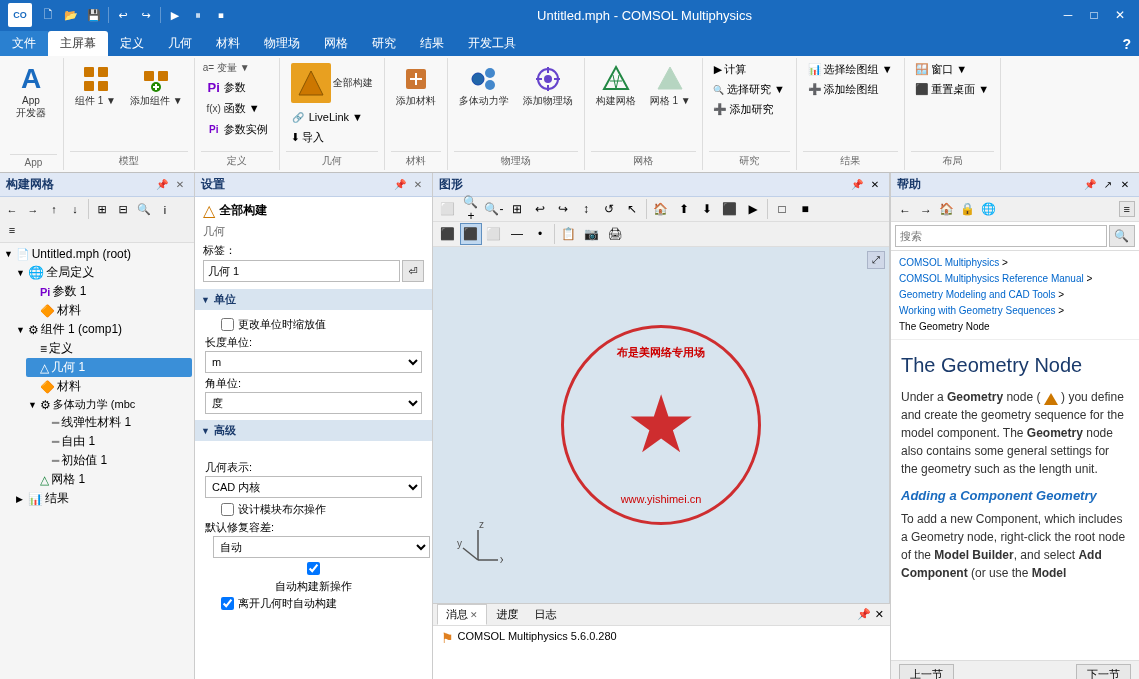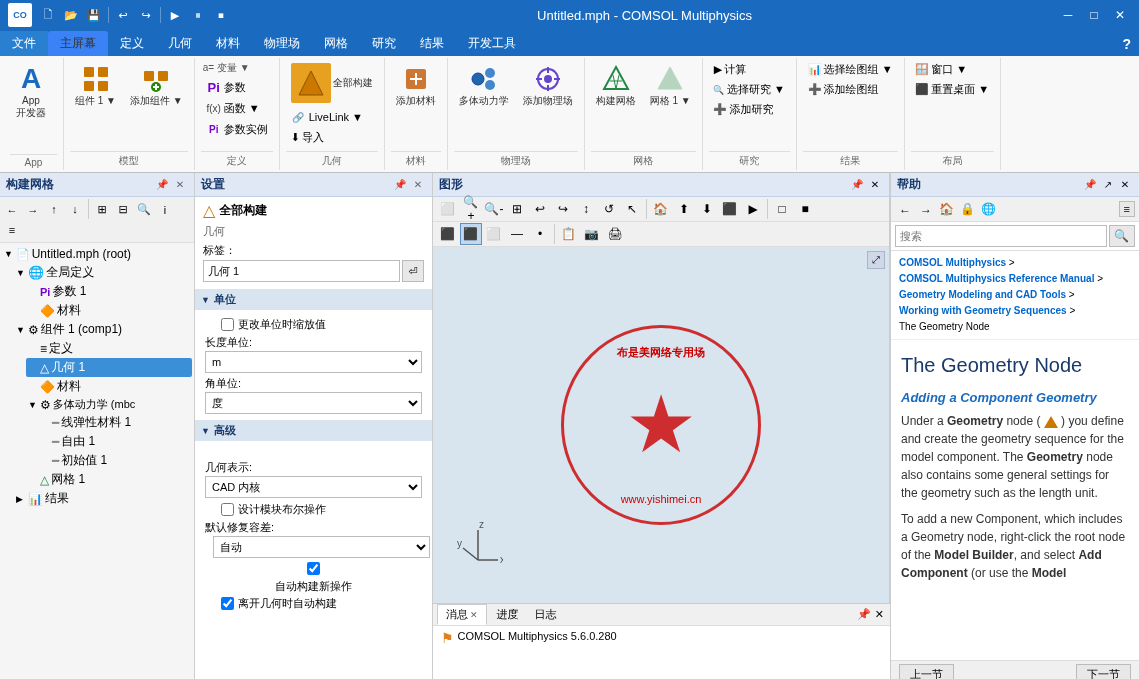--- a/index.html
+++ b/index.html
@@ -48,21 +48,21 @@
     .input-with-btn button { width: 22px; height: 22px; background: #e8e8e8; border: 1px solid #bbb; cursor: pointer; font-size: 10px; }
 
     
     #graphics-panel { flex: 1; background: white; border-right: 1px solid #ccc; display: flex; flex-direction: column; }
     .gfx-btn { width: 22px; height: 22px; background: transparent; border: 1px solid transparent; cursor: pointer; display: flex; align-items: center; justify-content: center; font-size: 12px; }
     #graphics-canvas { flex: 1; background: #e8eef5; display: flex; align-items: center; justify-content: center; position: relative; }
 
     
     #help-panel { width: 248px; background: white; display: flex; flex-direction: column; }
     .help-tool-btn { width: 20px; height: 20px; background: transparent; border: 1px solid transparent; cursor: pointer; display: flex; align-items: center; justify-content: center; font-size: 12px; }
-    .help-link { color: #0066cc; cursor: pointer; font-weight: bold; }
+    .help-link { color: #0066cc; cursor: pointer; }
   </style>
 </head>
 <body>
 
 <div id="title-bar">
   <div style="display:flex;gap:1px;align-items:center;">
     <div style="width:24px;height:24px;background:#fff;border-radius:2px;display:flex;align-items:center;justify-content:center;margin-right:4px;">
       <span style="color:#1a6bbf;font-weight:bold;font-size:9px;line-height:1;">CO</span>
     </div>
     <button class="qa-btn" title="New">🗋</button>
@@ -79,21 +79,21 @@
   <div class="title-text">Untitled.mph - COMSOL Multiphysics</div>
   <div class="window-controls">
     <button class="win-btn">─</button>
     <button class="win-btn">□</button>
     <button class="win-btn close-btn">✕</button>
   </div>
 </div>
 
 <div id="ribbon-tabs-bar" style="background:#1a6bbf;display:flex;align-items:flex-end;height:26px;">
   <div class="ribbon-tab" style="background:#2a80d0;color:white;padding:4px 12px;font-size:12px;">文件</div>
-  <div class="ribbon-tab active" style="background:#3b82f6;color:#333;padding:4px 12px;font-size:12px;border-radius:3px 3px 0 0;margin-top:2px;">主屏幕</div>
+  <div class="ribbon-tab active" style="background:#ffffff;color:#333;padding:4px 12px;font-size:12px;border-radius:3px 3px 0 0;margin-top:2px;">主屏幕</div>
   <div class="ribbon-tab">定义</div>
   <div class="ribbon-tab">几何</div>
   <div class="ribbon-tab">材料</div>
   <div class="ribbon-tab">物理场</div>
   <div class="ribbon-tab">网格</div>
   <div class="ribbon-tab">研究</div>
   <div class="ribbon-tab">结果</div>
   <div class="ribbon-tab">开发工具</div>
   <div style="flex:1;"></div>
   <div style="color:white;padding:4px 8px;cursor:pointer;font-size:14px;font-weight:bold;">?</div>
@@ -604,28 +604,28 @@
       <span class="help-link">COMSOL Multiphysics</span> &gt;
       <br><span class="help-link">COMSOL Multiphysics Reference Manual</span> &gt;
       <br><span class="help-link">Geometry Modeling and CAD Tools</span> &gt;
       <br><span class="help-link">Working with Geometry Sequences</span> &gt;
       <br><span>The Geometry Node</span>
     </div>
 
     <div style="flex:1;overflow-y:auto;padding:6px 10px;font-size:12px;line-height:1.5;color:#333;">
       <h2 style="font-size:20px;color:#1a3a6b;font-weight:normal;margin:4px 0 8px 0;">The Geometry Node</h2>
 
-      <p style="font-style:italic;font-size:13px;color:#1a6bbf;margin:8px 0 4px 0;font-weight:bold;">Adding a Component Geometry</p>
-
       <p style="margin-bottom:8px;">
         Under a <strong>Geometry</strong> node (
         <span style="display:inline-block;width:14px;height:14px;border-left:7px solid transparent;border-right:7px solid transparent;border-bottom:12px solid #cc7700;vertical-align:middle;"></span>
         ) you define and create the geometry sequence for the model component. The <strong>Geometry</strong> node also contains some general settings for the geometry such as the length unit.
       </p>
 
+      <p style="font-style:italic;font-size:13px;color:#1a6bbf;margin:8px 0 4px 0;font-weight:bold;">Adding a Component Geometry</p>
+
       <p>
         To add a new Component, which includes a Geometry node, right-click the root node of the <strong>Model Builder</strong>, and select <strong>Add Component</strong> (or use the <strong>Model</strong>
       </p>
     </div>
 
     <div style="background:#f0f0f0;border-top:1px solid #ddd;padding:3px 8px;display:flex;justify-content:space-between;align-items:center;">
       <button style="background:#e8e8e8;border:1px solid #bbb;padding:2px 10px;font-size:11px;cursor:pointer;font-family:inherit;">上一节</button>
       <button style="background:#e8e8e8;border:1px solid #bbb;padding:2px 10px;font-size:11px;cursor:pointer;font-family:inherit;">下一节</button>
     </div>
   </div>

